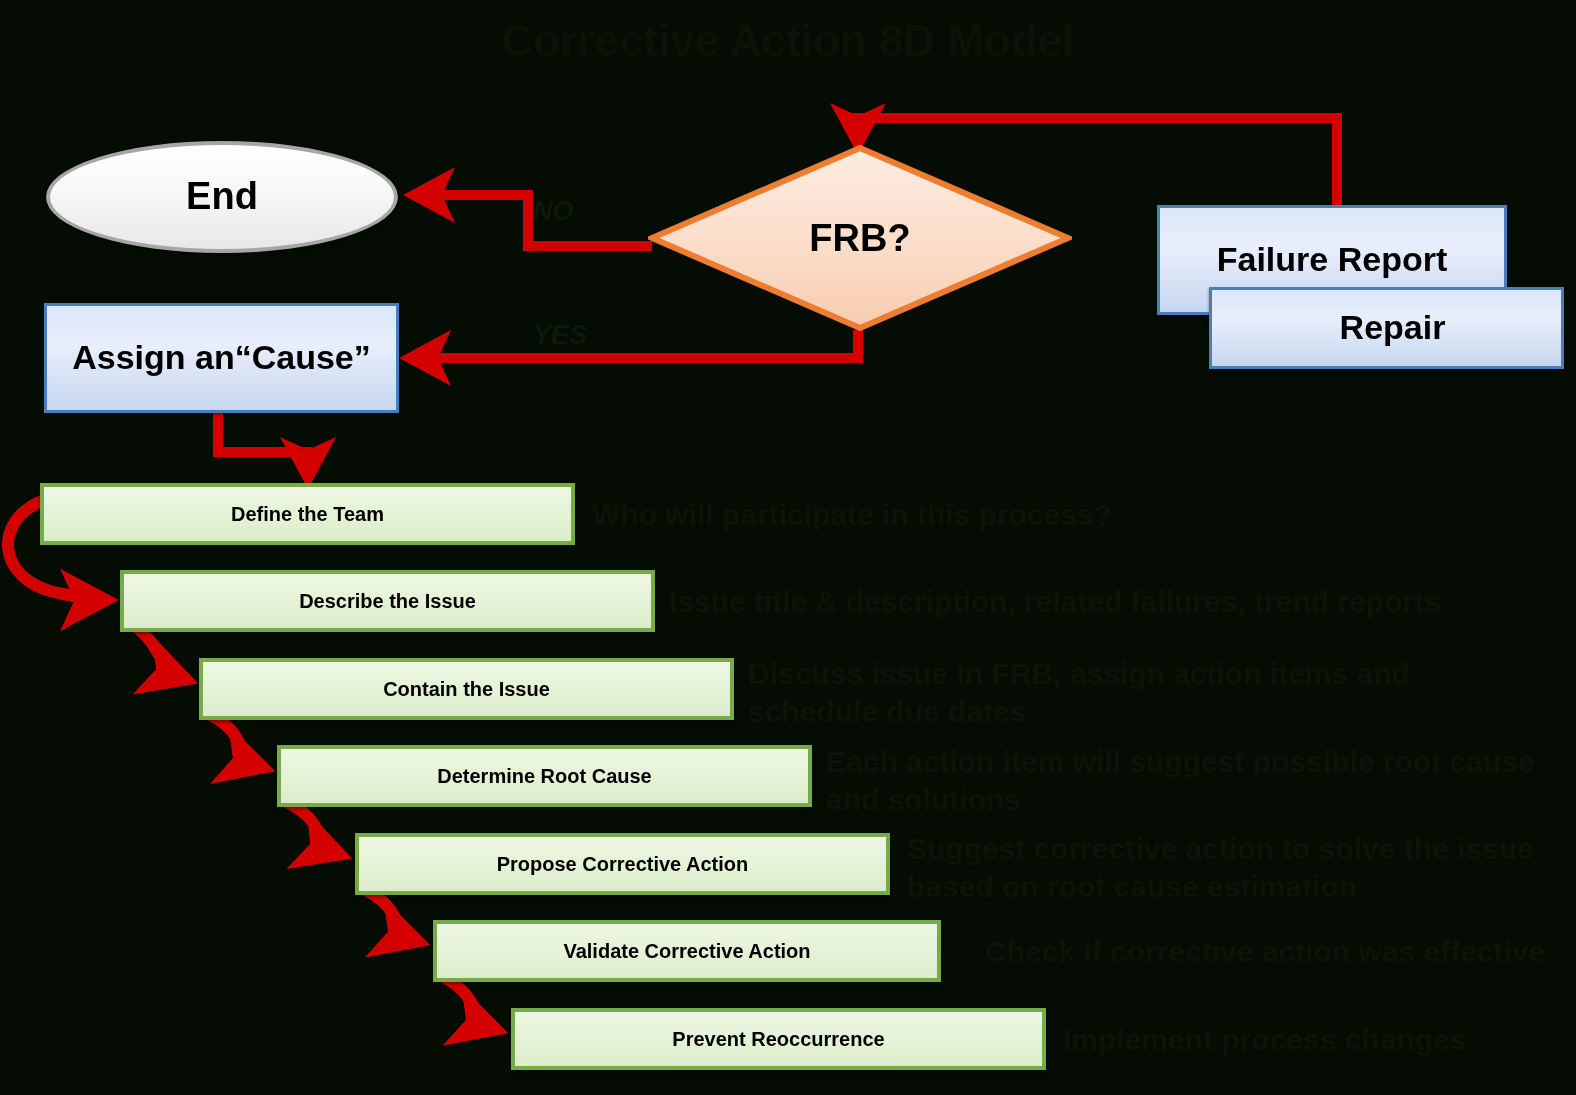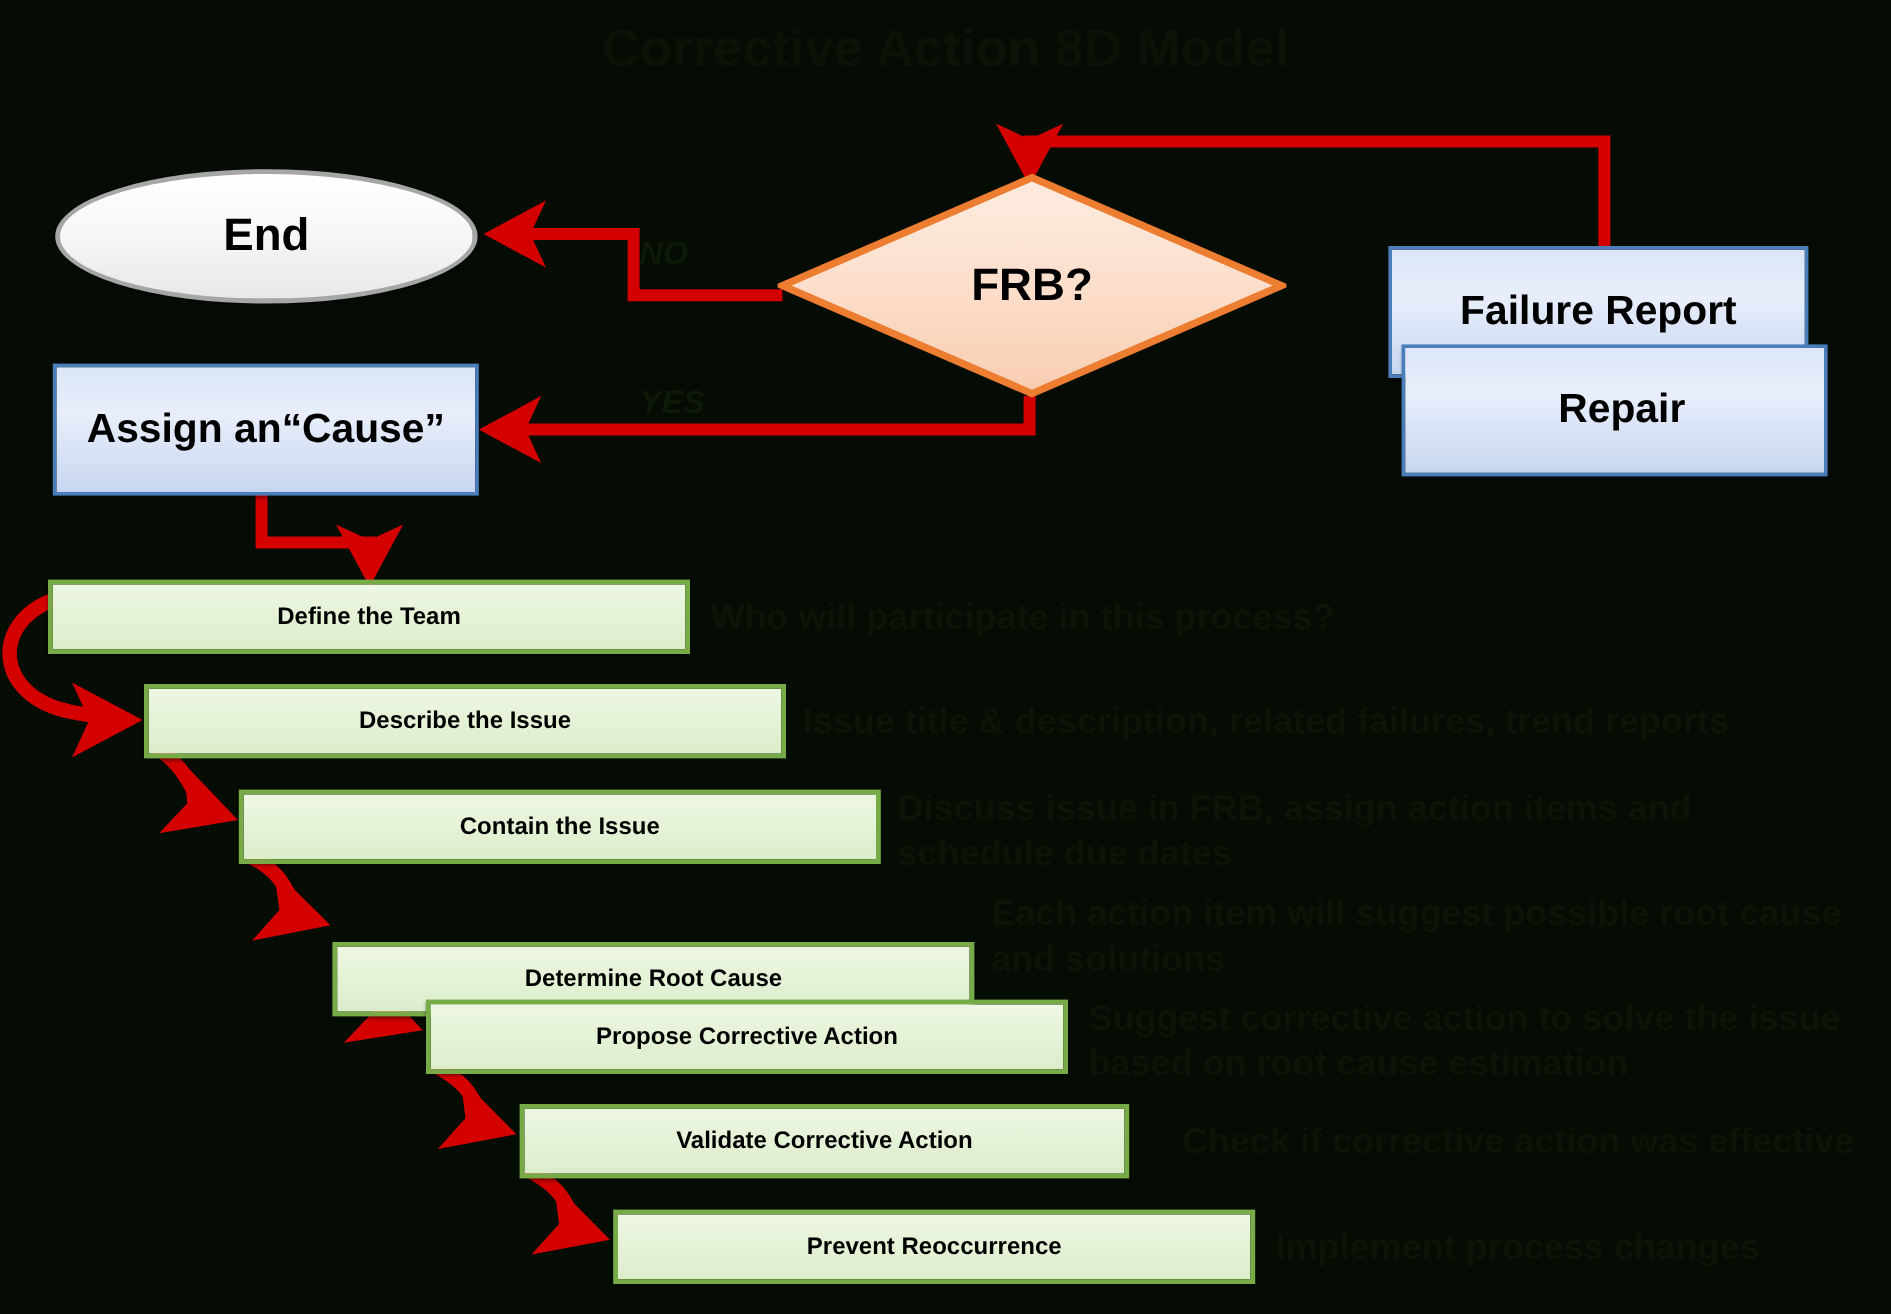--- a/index.html
+++ b/index.html
@@ -174,39 +174,39 @@
     <div class="decision-label">FRB?</div>
   </div>
 
   <div class="branch-label" style="left:533px; top:196px;">NO</div>
   <div class="branch-label" style="left:533px; top:320px;">YES</div>
 
   <div class="node box-blue" style="left:1157px; top:205px; width:350px; height:110px;">
     <span>Failure Report</span>
   </div>
 
-  <div class="node box-blue" style="left:1168px; top:287px; width:355px; height:110px;padding-left:12px;">
+  <div class="node box-blue" style="left:1209px; top:287px; width:355px; height:82px;padding-left:12px;">
     <span>Repair</span>
   </div>
 
   <div class="node box-blue" style="left:44px; top:303px; width:355px; height:110px; flex-direction:row;">
     <span>Assign an</span>
     <span>“Cause”</span>
   </div>
 
   <div class="node box-green" style="left:40px; top:483px; width:535px; height:62px;">
     <span>Define the Team</span>
   </div>
   <div class="node box-green" style="left:120px; top:570px; width:535px; height:62px;text-align:center;">
     <span>Describe the Issue</span>
   </div>
   <div class="node box-green" style="left:199px; top:658px; width:535px; height:62px;">
     <span>Contain the Issue</span>
   </div>
-  <div class="node box-green" style="left:277px; top:745px; width:535px; height:62px;margin-top:40px;">
+  <div class="node box-green" style="left:277px; top:745px; width:535px; height:62px;">
     <span>Determine Root Cause</span>
   </div>
   <div class="node box-green" style="left:355px; top:833px; width:535px; height:62px;">
     <span>Propose Corrective Action</span>
   </div>
   <div class="node box-green" style="left:433px; top:920px; width:508px; height:62px;">
     <span>Validate Corrective Action</span>
   </div>
   <div class="node box-green" style="left:511px; top:1008px; width:535px; height:62px;">
     <span>Prevent Reoccurrence</span>

